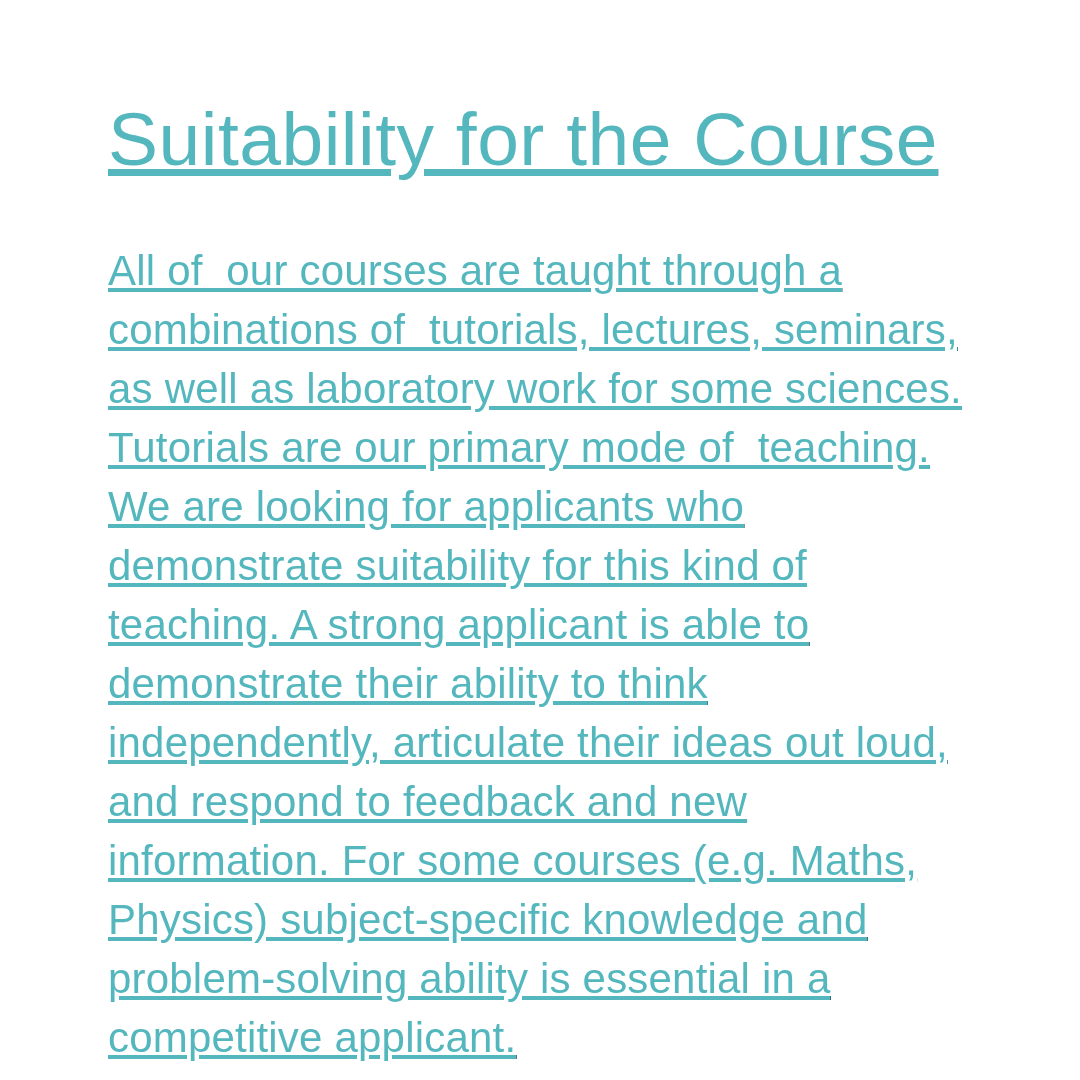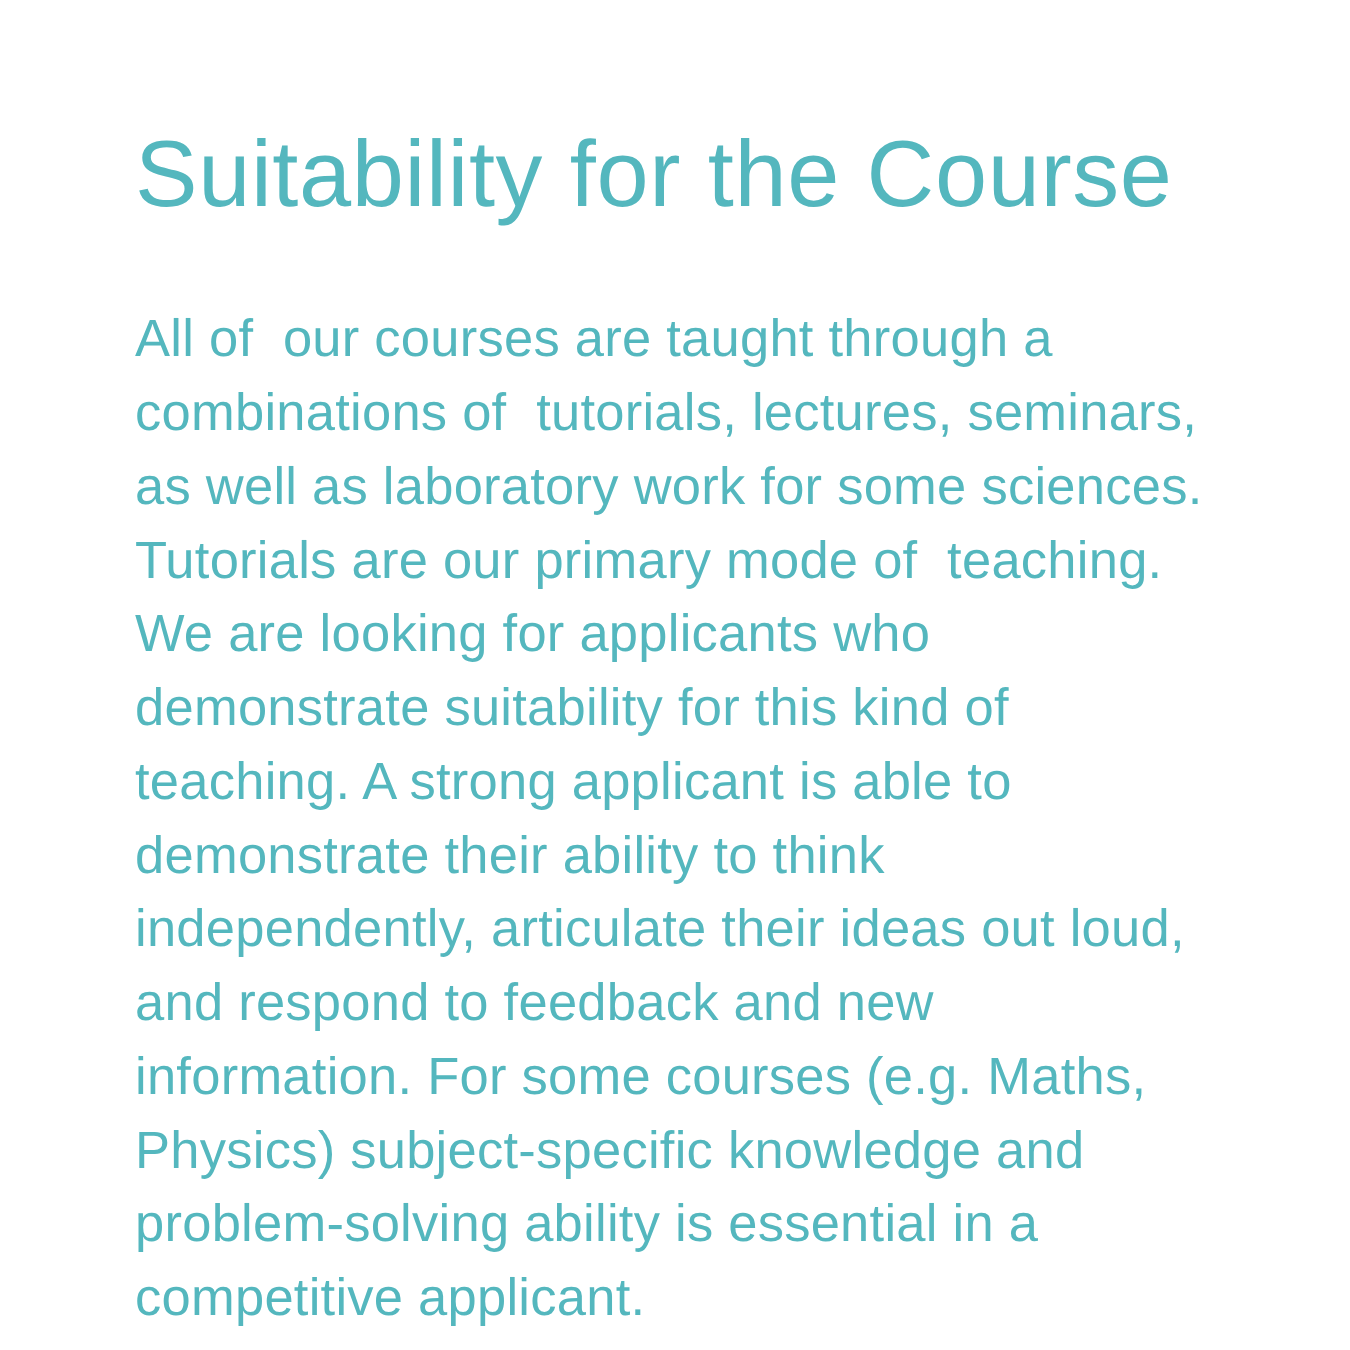--- a/index.html
+++ b/index.html
@@ -1,19 +1,19 @@
 <!DOCTYPE html>
 <html style="--accent: #54B7BE; --page-bg: #FFFFFF;"><head>
 <meta charset="utf-8">
 <style>
   :root {
     --accent: #54B7BE;
     --page-bg: #FFFFFF;
   }
-  * { box-sizing: border-box; }
+  * { box-sizing: border-box; text-decoration: underline; }
   html, body {
     margin: 0;
     padding: 0;
   }
   body {
     width: 1080px;
     height: 1080px;
     background: var(--page-bg);
     overflow: hidden;
     font-family: "Liberation Sans", "DejaVu Sans", sans-serif;

